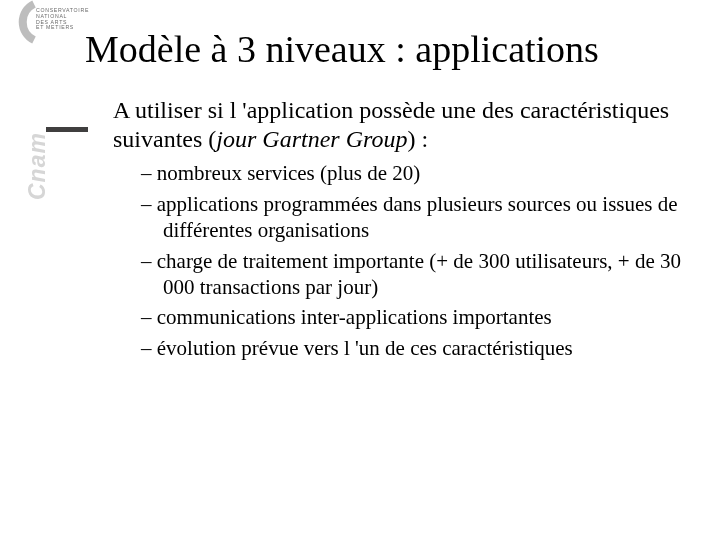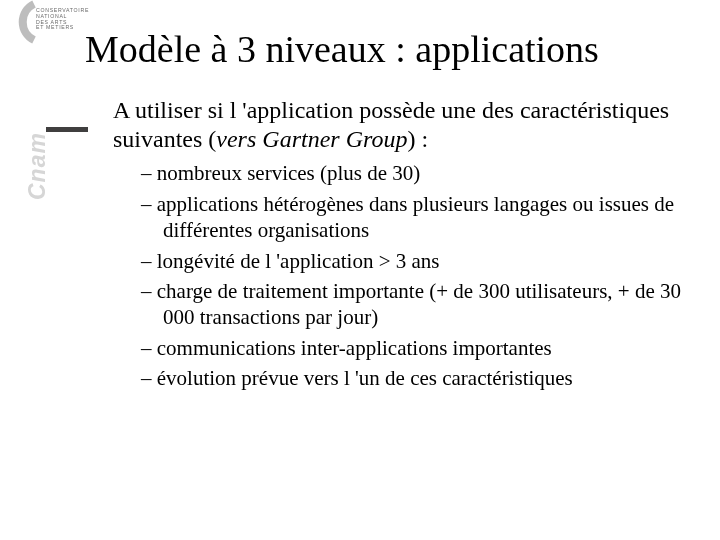--- a/index.html
+++ b/index.html
@@ -127,26 +127,25 @@
     </div>
     <div class="vert">Cnam</div>
   </div>
 
   <div class="hrule"></div>
 
   <div class="content">
     <h1 class="title">Modèle à 3 niveaux : applications</h1>
 
     <p class="intro">
-      <span>A utiliser si l 'application possède une des caractéristiques suivantes (</span><span class="gartner">vers Gartner Group</span><span>) :</span>
+      <span>A utiliser si l 'application possède une des caractéristiques suivantes (</span><span class="gartner">jour Gartner Group</span><span>) :</span>
     </p>
 
     <ul class="bullets">
-      <li>nombreux services (plus de 30)</li>
-      <li>applications hétérogènes dans plusieurs langages ou issues de différentes organisations</li>
-      <li>longévité de l 'application &gt; 3 ans</li>
+      <li>nombreux services (plus de 20)</li>
+      <li>applications programmées dans plusieurs sources ou issues de différentes organisations</li>
       <li>charge de traitement importante (+ de 300 utilisateurs, + de 30 000 transactions par jour)</li>
       <li>communications inter-applications importantes</li>
       <li>évolution prévue vers l 'un de ces caractéristiques</li>
     </ul>
   </div>
 
 </div>
 
 </body></html>

